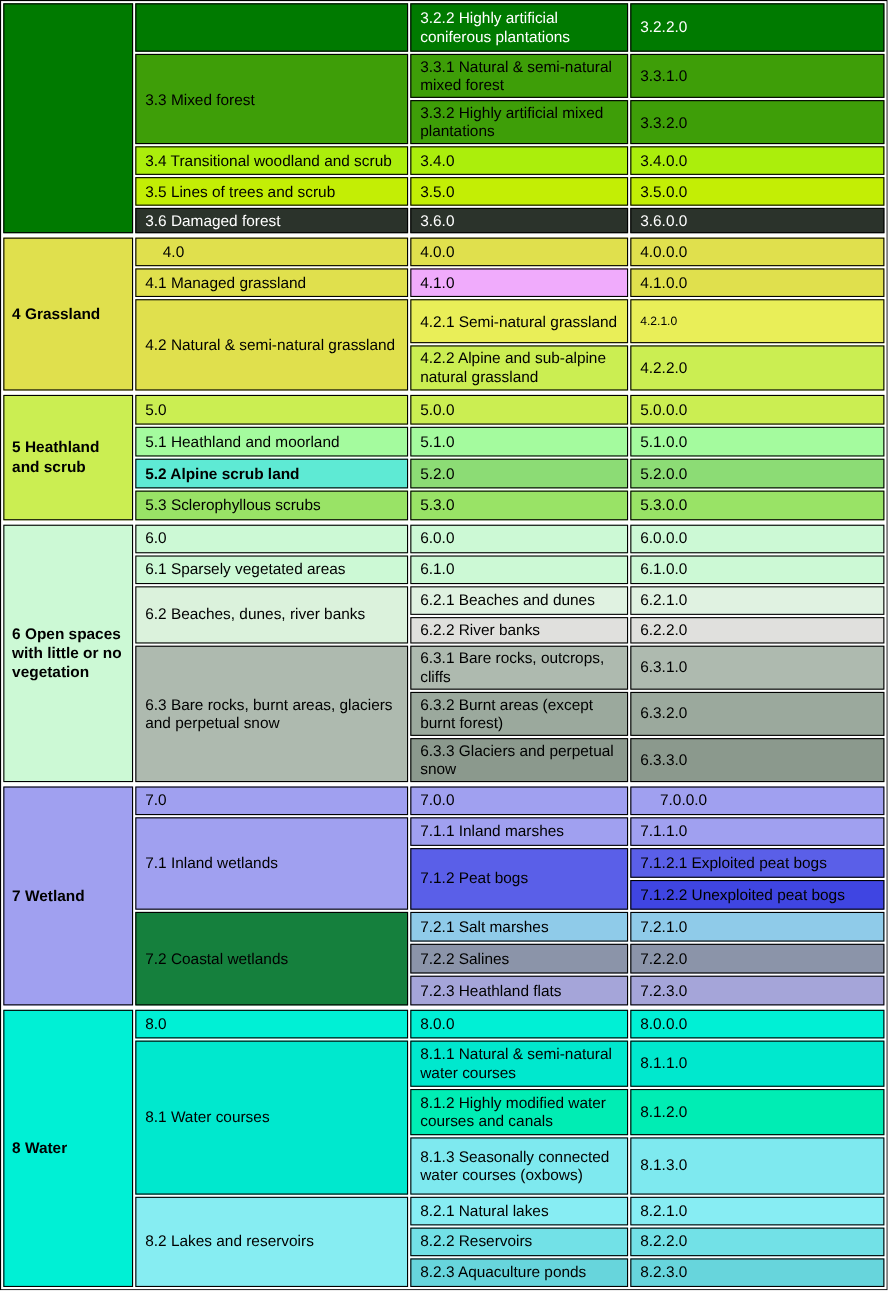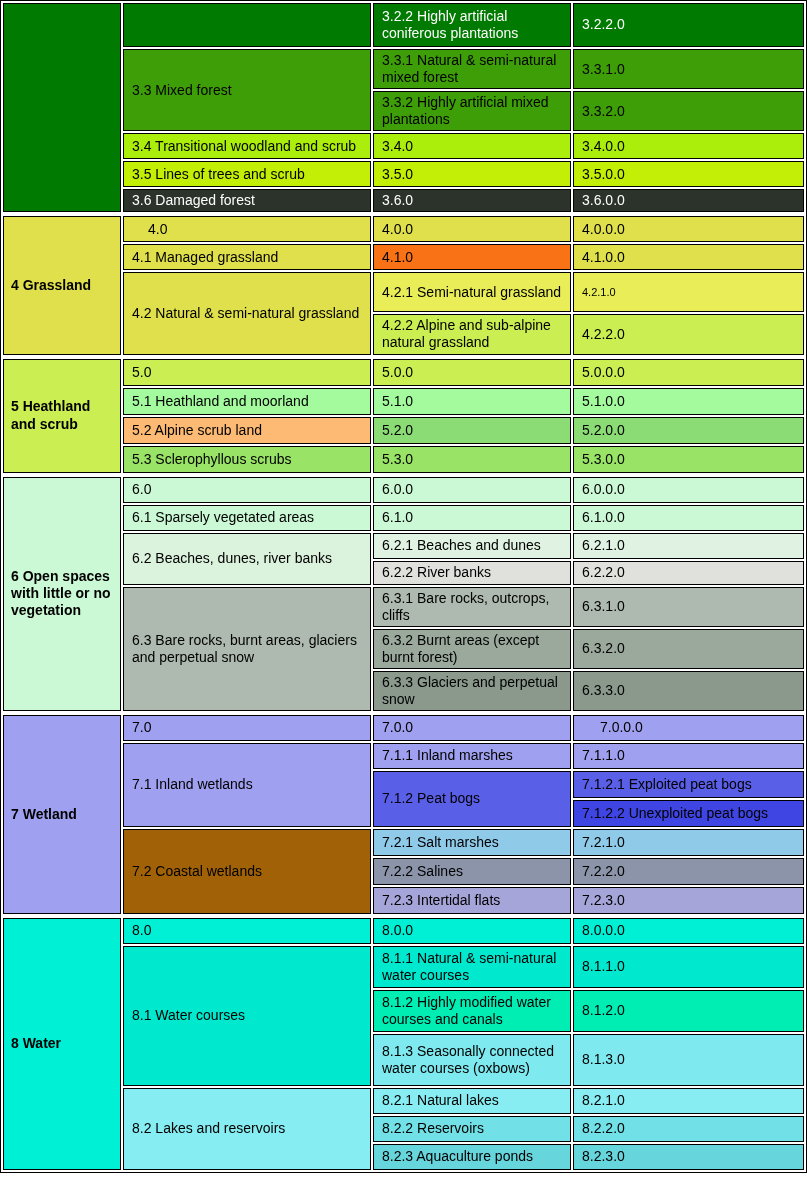--- a/index.html
+++ b/index.html
@@ -77,21 +77,21 @@
       </colgroup>
     <tbody>
         <tr style="height:26px">
       <td class="cat" rowspan="4" style="background-color: rgb(224, 224, 77);">4 Grassland</td>
       <td style="background-color: rgb(224, 224, 77); padding-left: 24px;">4.0</td>
       <td style="background-color: rgb(224, 224, 77);">4.0.0</td>
       <td style="background-color: rgb(224, 224, 77);">4.0.0.0</td>
     </tr>
     <tr style="height:26px">
       <td style="background-color: rgb(224, 224, 77);">4.1 Managed grassland</td>
-      <td style="background-color: #f97316;">4.1.0</td>
+      <td style="background-color: #f0abfc;">4.1.0</td>
       <td style="background-color: rgb(224, 224, 77);">4.1.0.0</td>
     </tr>
     <tr style="height:40px">
       <td rowspan="2" style="background-color: rgb(224, 224, 77);">4.2 Natural &amp; semi-natural grassland</td>
       <td style="background-color: rgb(233, 238, 88);">4.2.1 Semi-natural grassland</td>
       <td class="small-code" style="background-color: rgb(233, 238, 88);">4.2.1.0</td>
     </tr>
     <tr style="height:38px">
       <td style="background-color: rgb(203, 238, 82);">4.2.2 Alpine and sub-alpine natural grassland</td>
       <td style="background-color: rgb(203, 238, 82);">4.2.2.0</td>
@@ -112,21 +112,21 @@
       <td style="background-color: rgb(203, 238, 82);">5.0</td>
       <td style="background-color: rgb(203, 238, 82);">5.0.0</td>
       <td style="background-color: rgb(203, 238, 82);">5.0.0.0</td>
     </tr>
     <tr style="height:27px">
       <td style="background-color: rgb(164, 251, 158);">5.1 Heathland and moorland</td>
       <td style="background-color: rgb(164, 251, 158);">5.1.0</td>
       <td style="background-color: rgb(164, 251, 158);">5.1.0.0</td>
     </tr>
     <tr style="height:27px">
-      <td style="background-color: #fdba74;">5.2 Alpine scrub land</td>
+      <td style="background-color: #5eead4; font-weight: bold;">5.2 Alpine scrub land</td>
       <td style="background-color: rgb(140, 220, 117);">5.2.0</td>
       <td style="background-color: rgb(140, 220, 117);">5.2.0.0</td>
     </tr>
     <tr style="height:27px">
       <td style="background-color: rgb(153, 227, 102);">5.3 Sclerophyllous scrubs</td>
       <td style="background-color: rgb(153, 227, 102);">5.3.0</td>
       <td style="background-color: rgb(153, 227, 102);">5.3.0.0</td>
     </tr>
   </tbody>
     </table>
@@ -195,30 +195,30 @@
       <td style="background-color: rgb(160, 160, 240);">7.1.1.0</td>
     </tr>
     <tr style="height:27px">
       <td rowspan="2" style="background-color: rgb(90, 95, 232);">7.1.2 Peat bogs</td>
       <td style="background-color: rgb(90, 95, 232);">7.1.2.1 Exploited peat bogs</td>
     </tr>
     <tr style="height:27px">
       <td style="background-color: rgb(63, 69, 226);">7.1.2.2 Unexploited peat bogs</td>
     </tr>
     <tr style="height:27px">
-      <td rowspan="3" style="background-color: #a16207;">7.2 Coastal wetlands</td>
+      <td rowspan="3" style="background-color: #15803d;">7.2 Coastal wetlands</td>
       <td style="background-color: rgb(143, 203, 233);">7.2.1 Salt marshes</td>
       <td style="background-color: rgb(143, 203, 233);">7.2.1.0</td>
     </tr>
     <tr style="height:27px">
       <td style="background-color: rgb(139, 148, 169);">7.2.2 Salines</td>
       <td style="background-color: rgb(139, 148, 169);">7.2.2.0</td>
     </tr>
     <tr style="height:27px">
-      <td style="background-color: rgb(165, 165, 217);">7.2.3 Intertidal flats</td>
+      <td style="background-color: rgb(165, 165, 217);">7.2.3 Heathland flats</td>
       <td style="background-color: rgb(165, 165, 217);">7.2.3.0</td>
     </tr>
   </tbody>
     </table>
 
   <table>
     <colgroup>
         <col class="c1">
         <col class="c2">
         <col class="c3">

